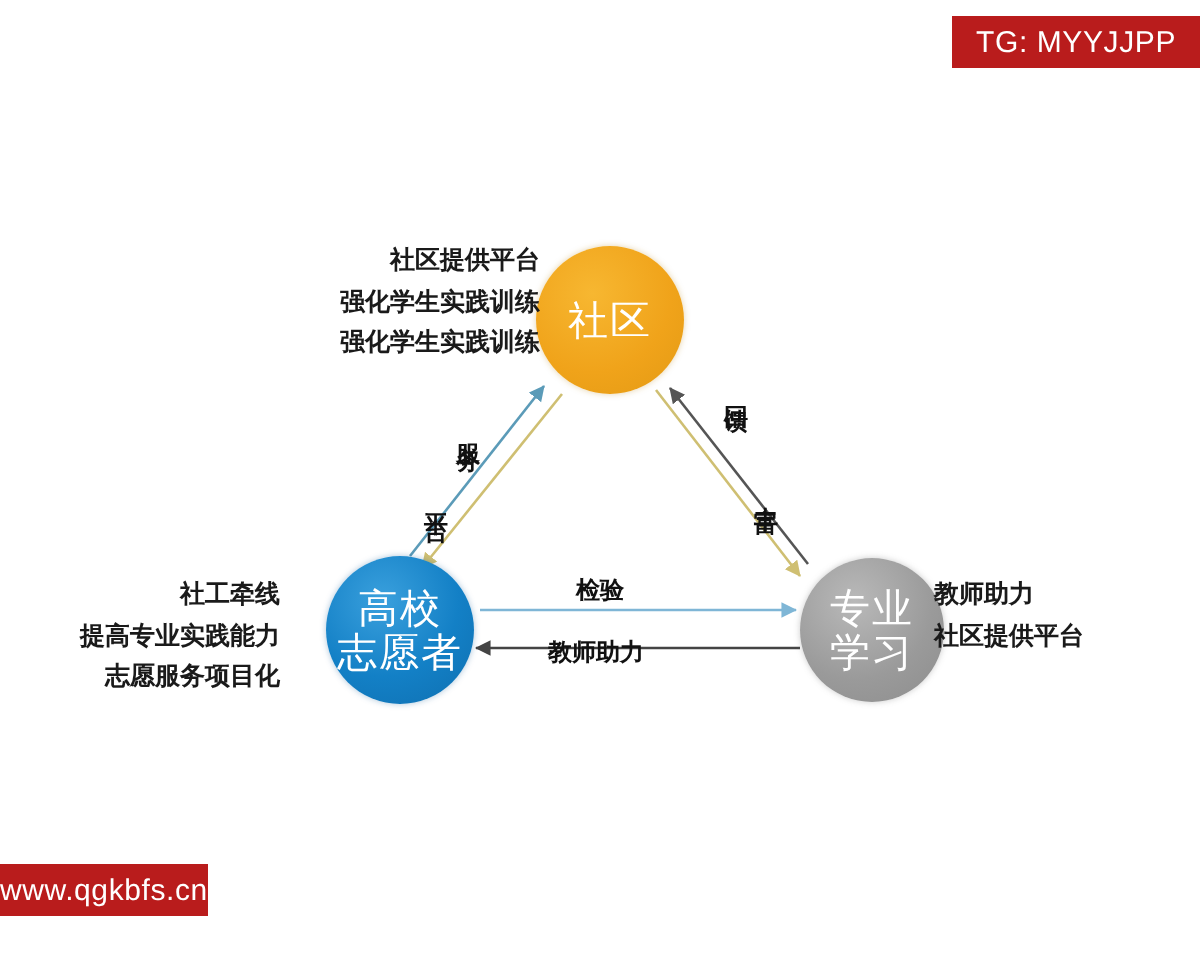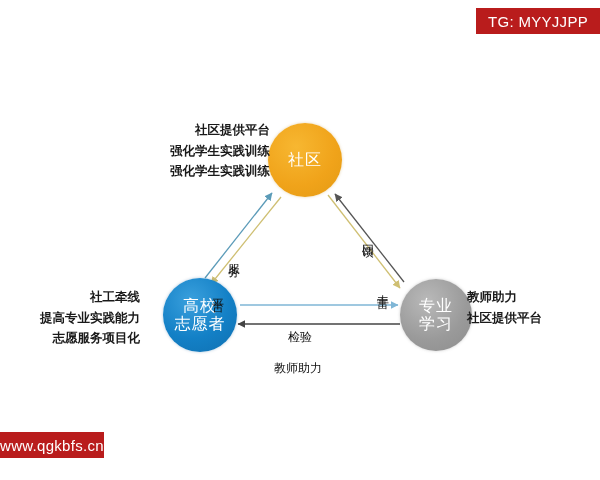--- a/index.html
+++ b/index.html
@@ -48,21 +48,21 @@
   }
   .node {
     position: absolute;
     border-radius: 50%;
     display: flex;
     flex-direction: column;
     align-items: center;
     justify-content: center;
     color: #ffffff;
     font-family: "DejaVu Sans", "Liberation Sans", sans-serif;
-    font-size: 16px;
+    font-size: 20px;
     line-height: 1.12;
     letter-spacing: 1px;
     text-align: center;
     box-sizing: border-box;
   }
   #node-community {
     left: 268px;
     top: 123px;
     width: 74px;
     height: 74px;
@@ -115,24 +115,23 @@
   }
   #text-learning {
     left: 467px;
     top: 287px;
     text-align: left;
   }
   .edge-label {
     position: absolute;
     font-family: "DejaVu Sans", "Liberation Sans", sans-serif;
     font-size: 12px;
-    font-weight: normal;
+    font-weight: bold;
     color: #111111;
     white-space: nowrap;
-    margin-top: 42px;
   }
   .edge-label.vertical {
     writing-mode: vertical-rl;
     text-orientation: upright;
     letter-spacing: 2px;
     line-height: 1;
   }
   #label-service { left: 228px; top: 212px; }
   #label-platform { left: 212px; top: 247px; }
   #label-feedback { left: 362px; top: 193px; }

